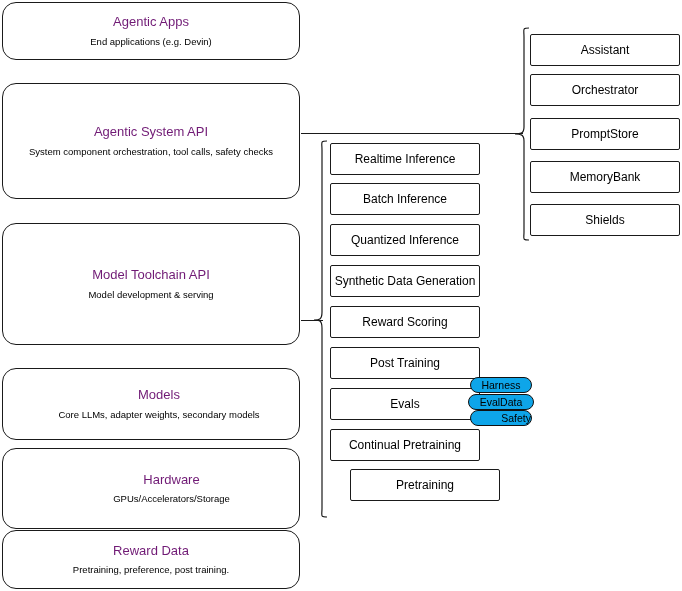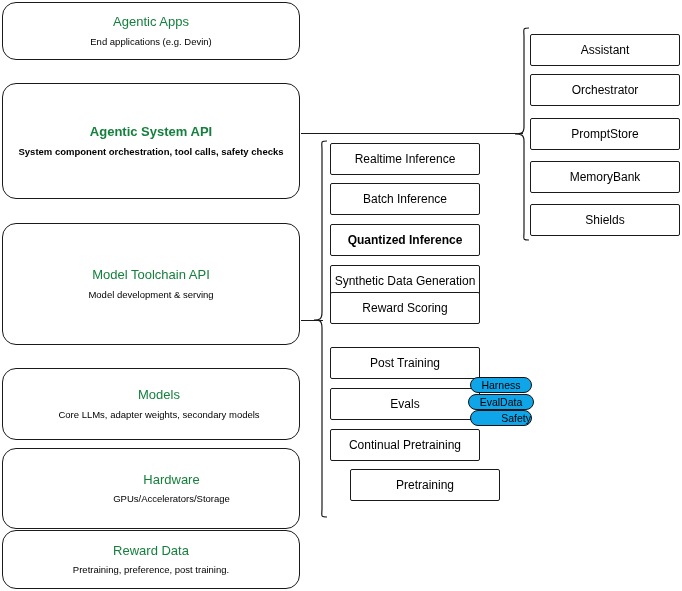--- a/index.html
+++ b/index.html
@@ -36,21 +36,21 @@
   }
 
   
   .layer {
     left: 2px;
     width: 298px;
     border-radius: 14px;
   }
   .layer .title {
     font-size: 13px;
-    color: #15803d;
+    color: #701a75;
   }
   .layer .subtitle {
     font-size: 9.5px;
     color: #000;
     margin-top: 5px;
   }
 
   
   .cap {
     height: 32px;
@@ -104,21 +104,21 @@
 </head>
 <body>
 
 <div id="canvas">
 
   <div class="box layer" style="top:2px;height:58px;">
     <div class="title">Agentic Apps</div>
     <div class="subtitle">End applications (e.g. Devin)</div>
   </div>
 
-  <div class="box layer" style="top:83px;height:116px;font-weight:bold;">
+  <div class="box layer" style="top:83px;height:116px;">
     <div class="title">Agentic System API</div>
     <div class="subtitle">System component orchestration, tool calls, safety checks</div>
   </div>
 
   <div class="box layer" style="top:223px;height:122px;">
     <div class="title">Model Toolchain API</div>
     <div class="subtitle">Model development &amp; serving</div>
   </div>
 
   <div class="box layer" style="top:368px;height:72px;padding-left:16px;">
@@ -149,27 +149,27 @@
              L 9 368
              C 9 376, 7 377, 14 377"></path>
   </svg>
 
   <div class="box cap cap-mid" style="top:143px;">
     <span>Realtime Inference</span>
   </div>
   <div class="box cap cap-mid" style="top:183px;">
     <span>Batch Inference</span>
   </div>
-  <div class="box cap cap-mid" style="top:224px;font-weight:bold;">
+  <div class="box cap cap-mid" style="top:224px;">
     <span>Quantized Inference</span>
   </div>
   <div class="box cap cap-mid" style="top:265px;">
     <span>Synthetic Data Generation</span>
   </div>
-  <div class="box cap cap-mid" style="top:292px;">
+  <div class="box cap cap-mid" style="top:306px;">
     <span>Reward Scoring</span>
   </div>
   <div class="box cap cap-mid" style="top:347px;">
     <span>Post Training</span>
   </div>
   <div class="box cap cap-mid" style="top:388px;">
     <span>Evals</span>
   </div>
   <div class="box cap cap-mid" style="top:429px;">
     <span>Continual Pretraining</span>

